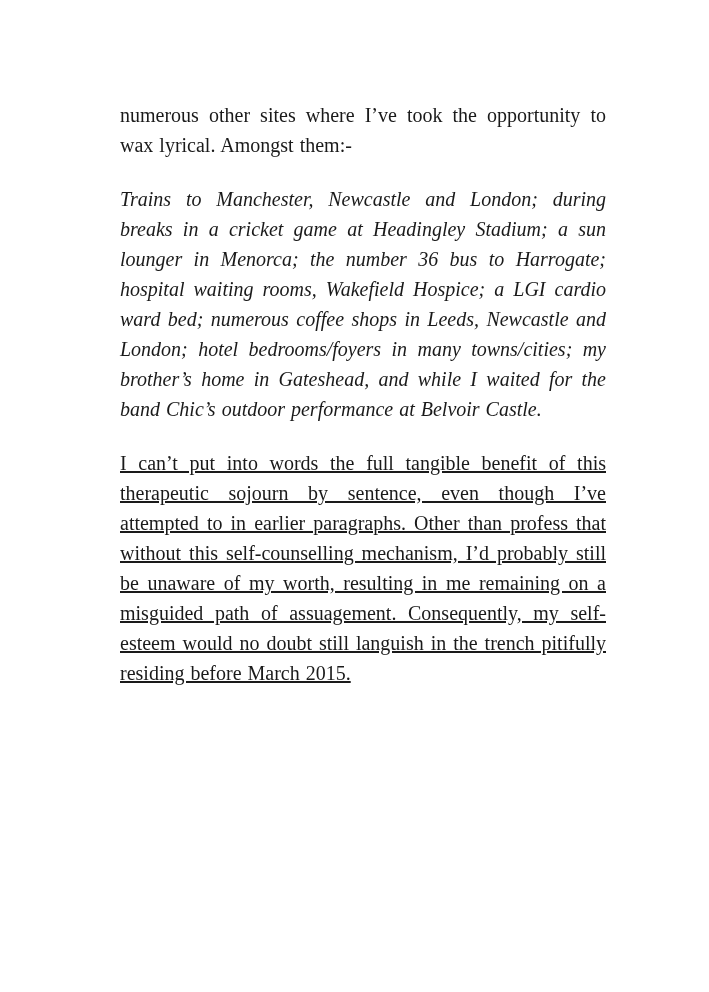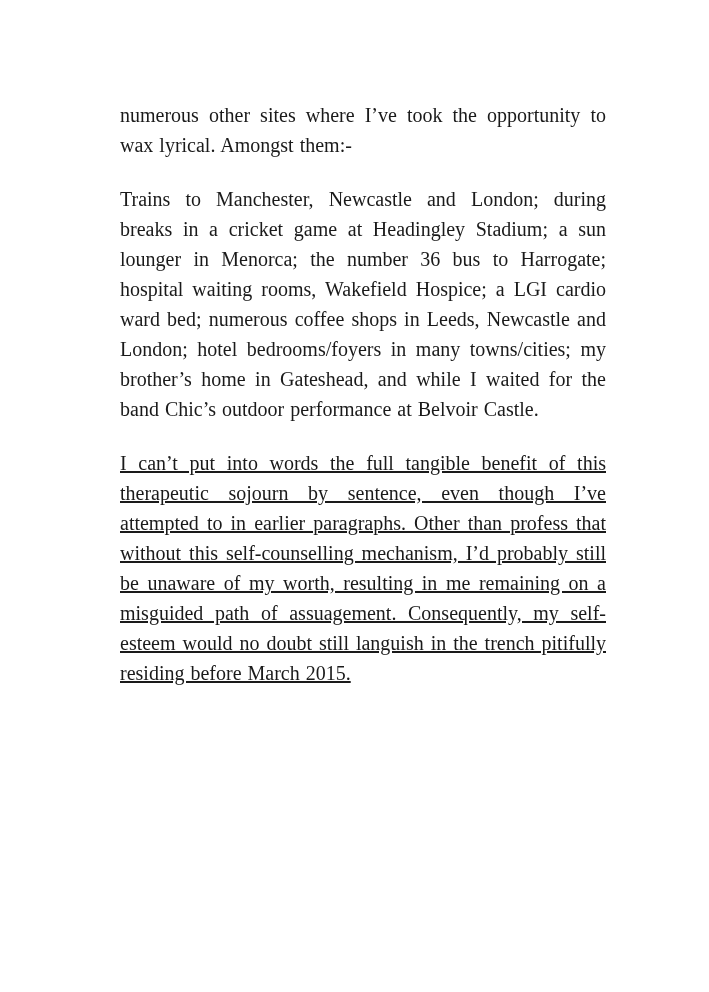--- a/index.html
+++ b/index.html
@@ -29,20 +29,21 @@
 
   .para {
     font-size: 20px;
     line-height: 30px;
     text-align: justify;
     margin-bottom: 16px;
     word-spacing: 0.05em;
   }
 
   .para.italic {
+    font-style: italic;
   }
 
   .para:last-child {
     margin-bottom: 0;
     text-decoration: underline;
   }
 
   .page-number {
     position: absolute;
     bottom: 36px;

